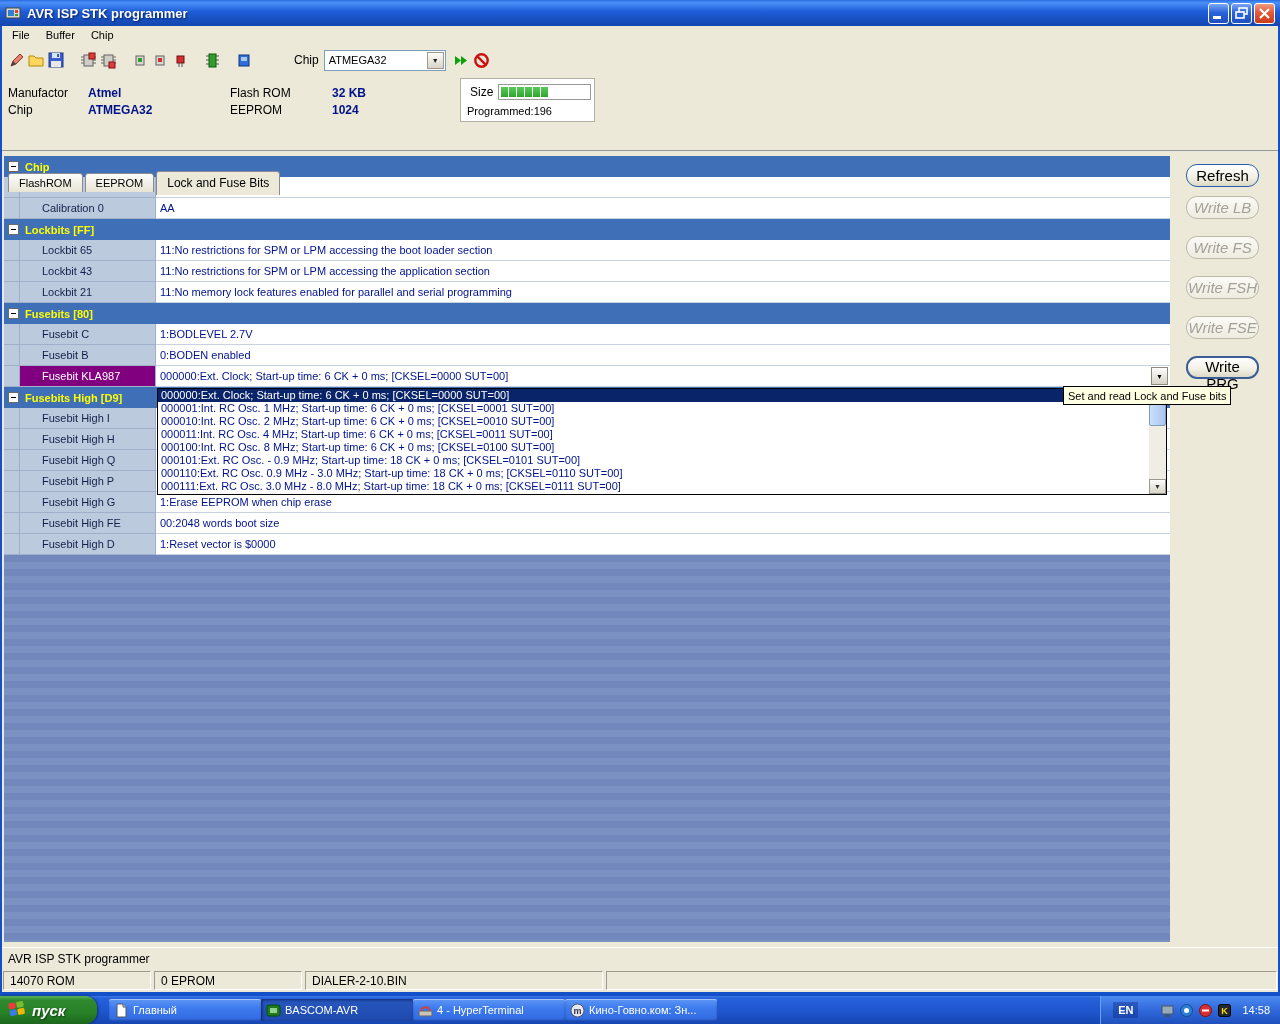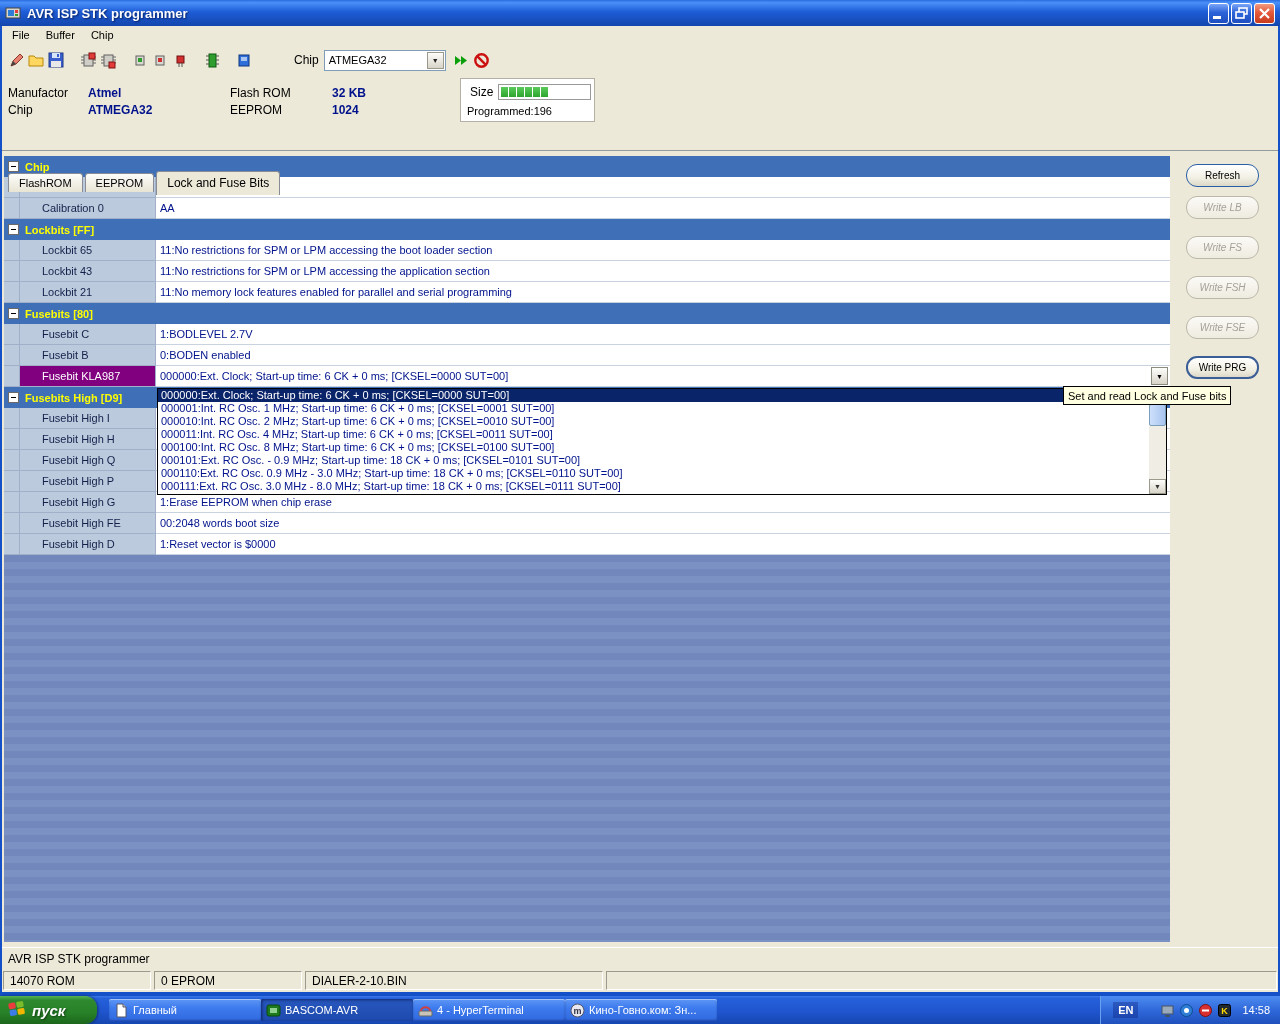--- a/index.html
+++ b/index.html
@@ -73,21 +73,21 @@
   .dd-scroll { position:absolute; right:0; top:0; bottom:0; width:17px; background:#F0EEE4; }
   .dd-up,.dd-down { position:absolute; left:0; width:17px; height:15px; background:linear-gradient(#FDFDFB,#D8D4C8); border:1px solid #9B988C; display:flex; align-items:center; justify-content:center; font-size:7px; color:#333; }
   .dd-up{top:0} .dd-down{bottom:0}
   .dd-thumb { position:absolute; left:0; top:15px; width:17px; height:22px; background:linear-gradient(90deg,#CDE0FB,#A9C4EF); border:1px solid #7B9EBD; border-radius:2px; }
 
   
   .tooltip { position:absolute; left:1063px; top:235px; height:19px; background:var(--tooltip-bg,#FFFFE1); border:1px solid #000; font-size:11px; color:#000; display:flex; align-items:center; padding:0 4px; z-index:6; white-space:nowrap; }
 
   
   .side-panel { position:absolute; left:1186px; top:0; width:80px; }
-  .sbtn { display:block; width:73px; height:23px; font-size:10px; color:#000; font-family:"Liberation Sans",sans-serif;
+  .sbtn { display:block; width:73px; height:23px; font-size:15px; color:#000; font-family:"Liberation Sans",sans-serif;
     background:linear-gradient(180deg,#FFFFFF,#F2F0E4 60%,#DDD9C8); border:1px solid #295FA6; border-radius:11px; margin-top:17px; }
   .sbtn:first-child { margin-top:13px; }
   .sbtn:nth-child(2) { margin-top:9px; }
   .sbtn.disabled { border-color:#BBB8AA; color:#A3A198; background:linear-gradient(180deg,#FBFAF6,#EEEBDF);font-style:italic; }
   .sbtn.default { border:2px solid #3C5E97; }
 
   
   .statusbar1 { position:absolute; left:0; right:0; top:947px; height:22px; border-top:1px solid #fff; display:flex; align-items:center; padding-left:8px; font-size:12px; color:#000; }
   .statusbar2 { position:absolute; left:0; right:0; top:969px; height:23px; display:flex; align-items:center; padding:2px 3px; }
   .sp { height:19px; border:1px solid; border-color:#9C9A8C #FFF #FFF #9C9A8C; font-size:12px; color:#000; display:flex; align-items:center; padding-left:6px; margin-right:3px; white-space:nowrap; }

